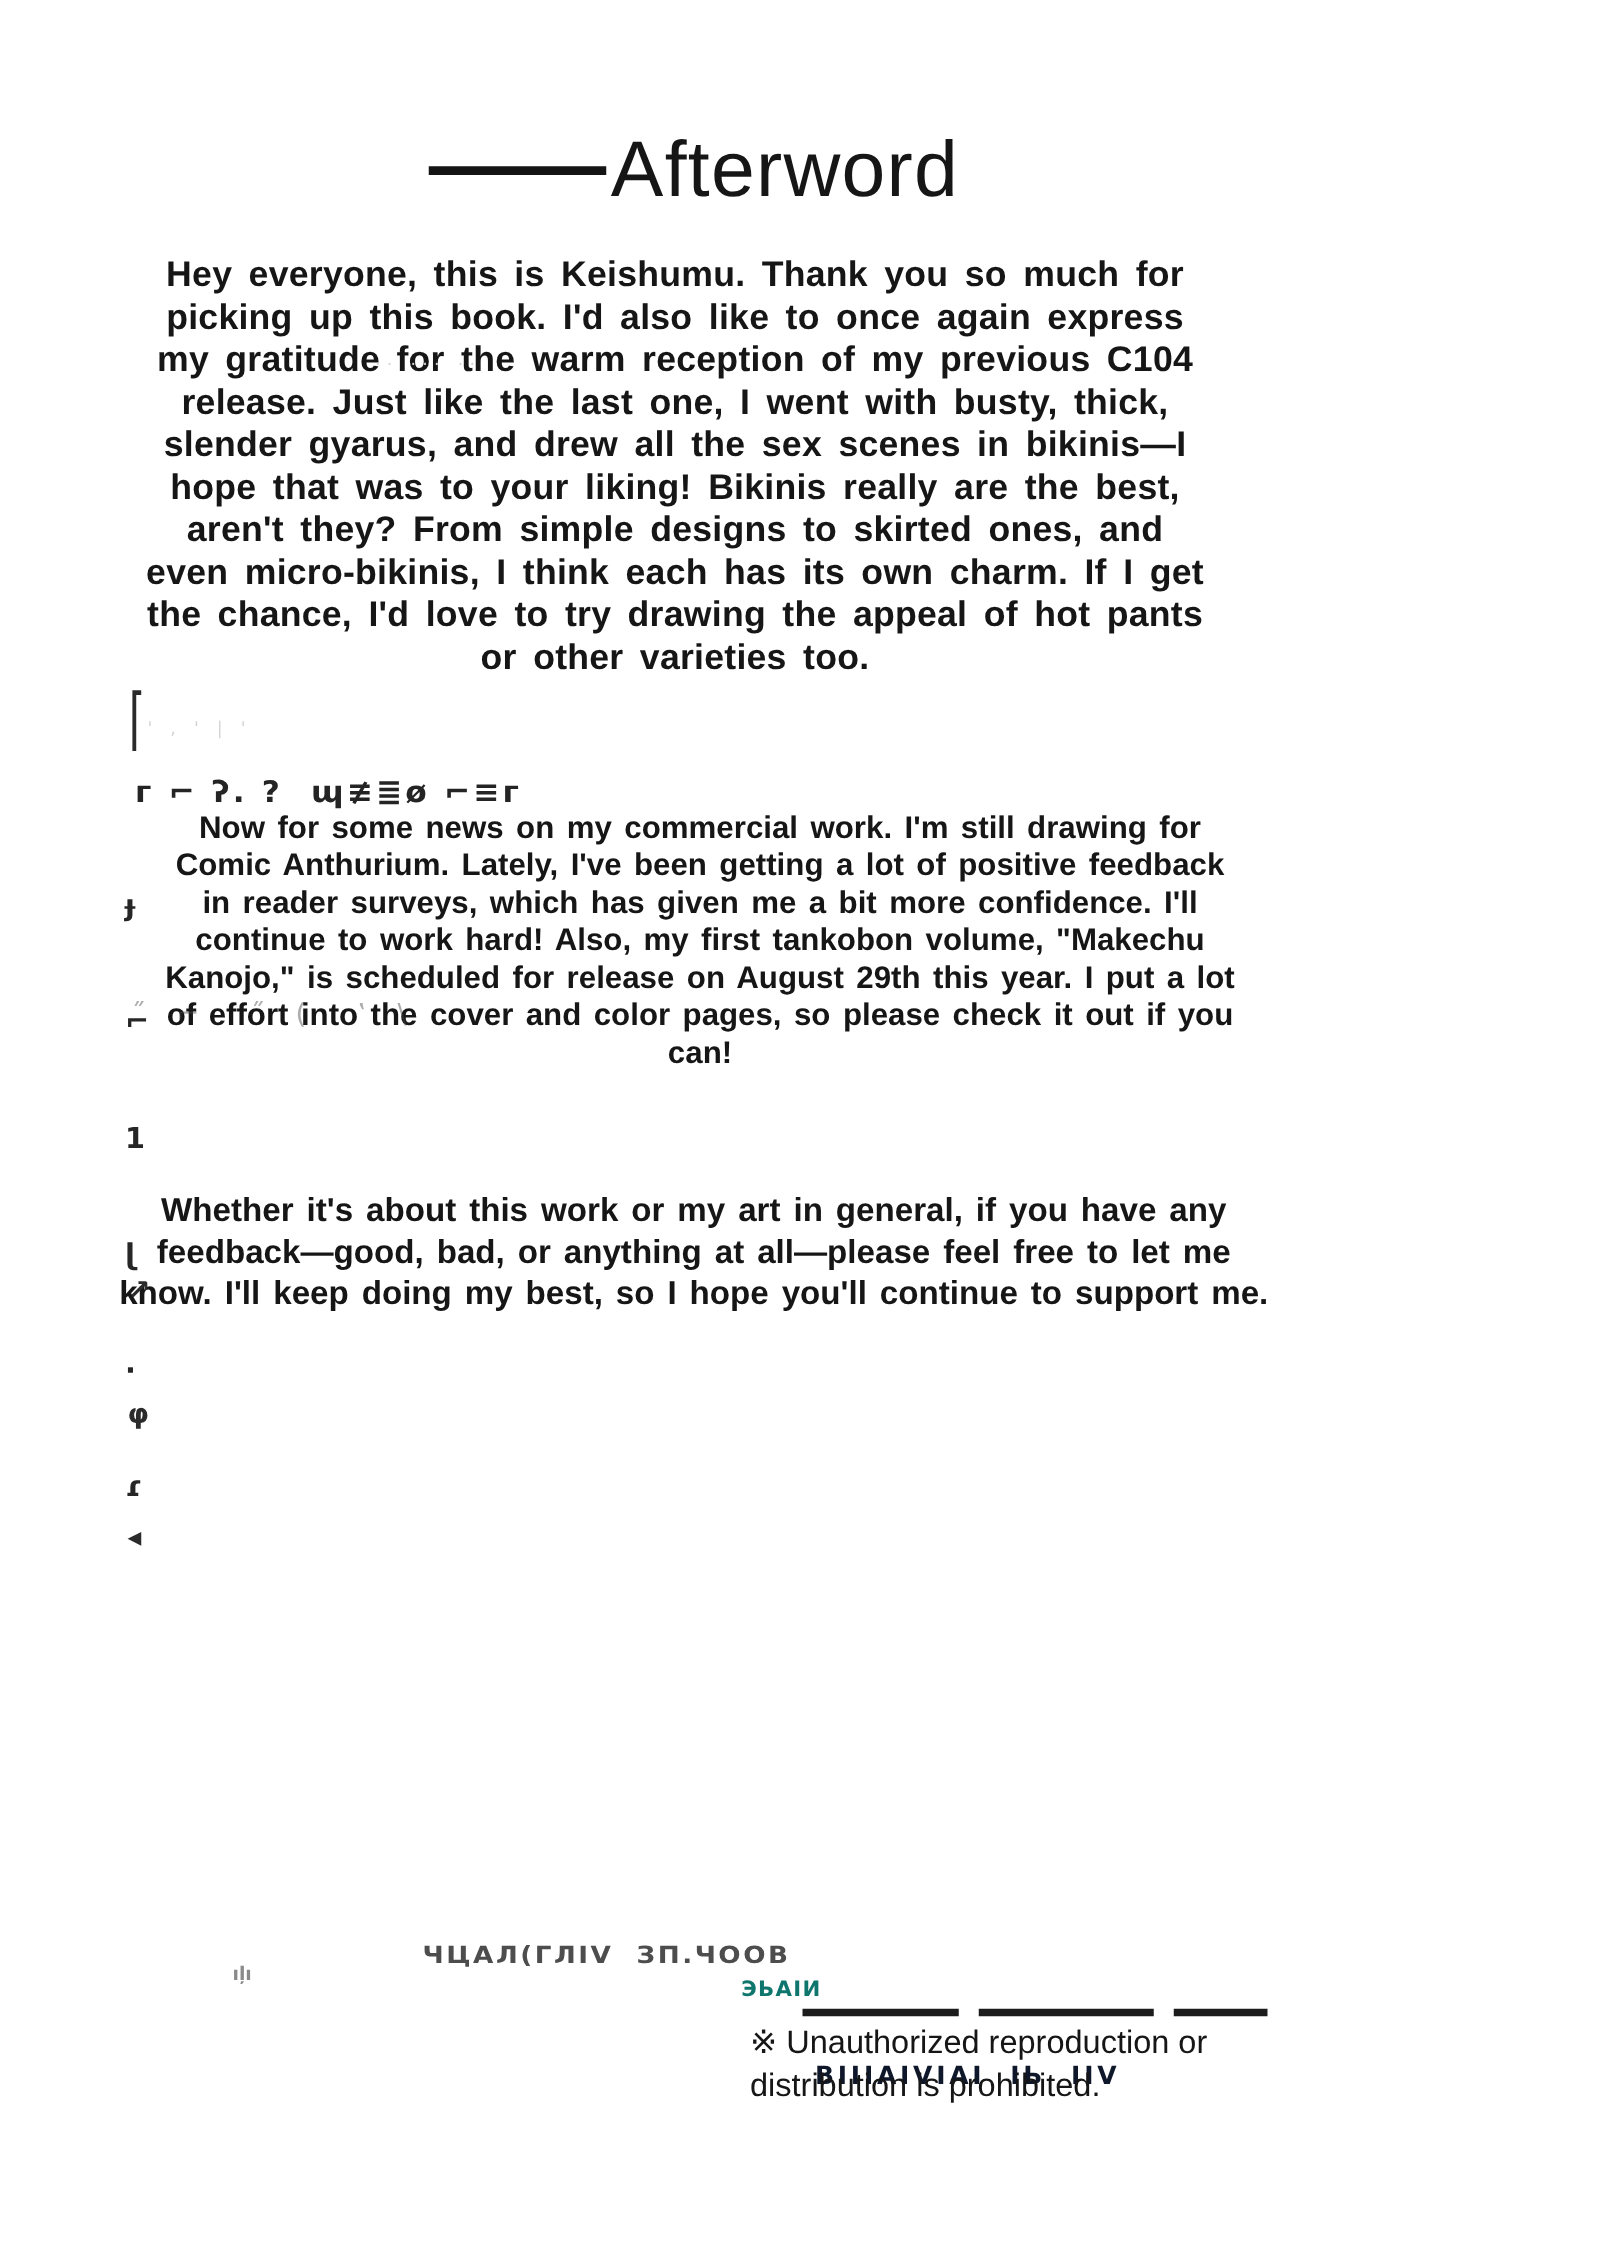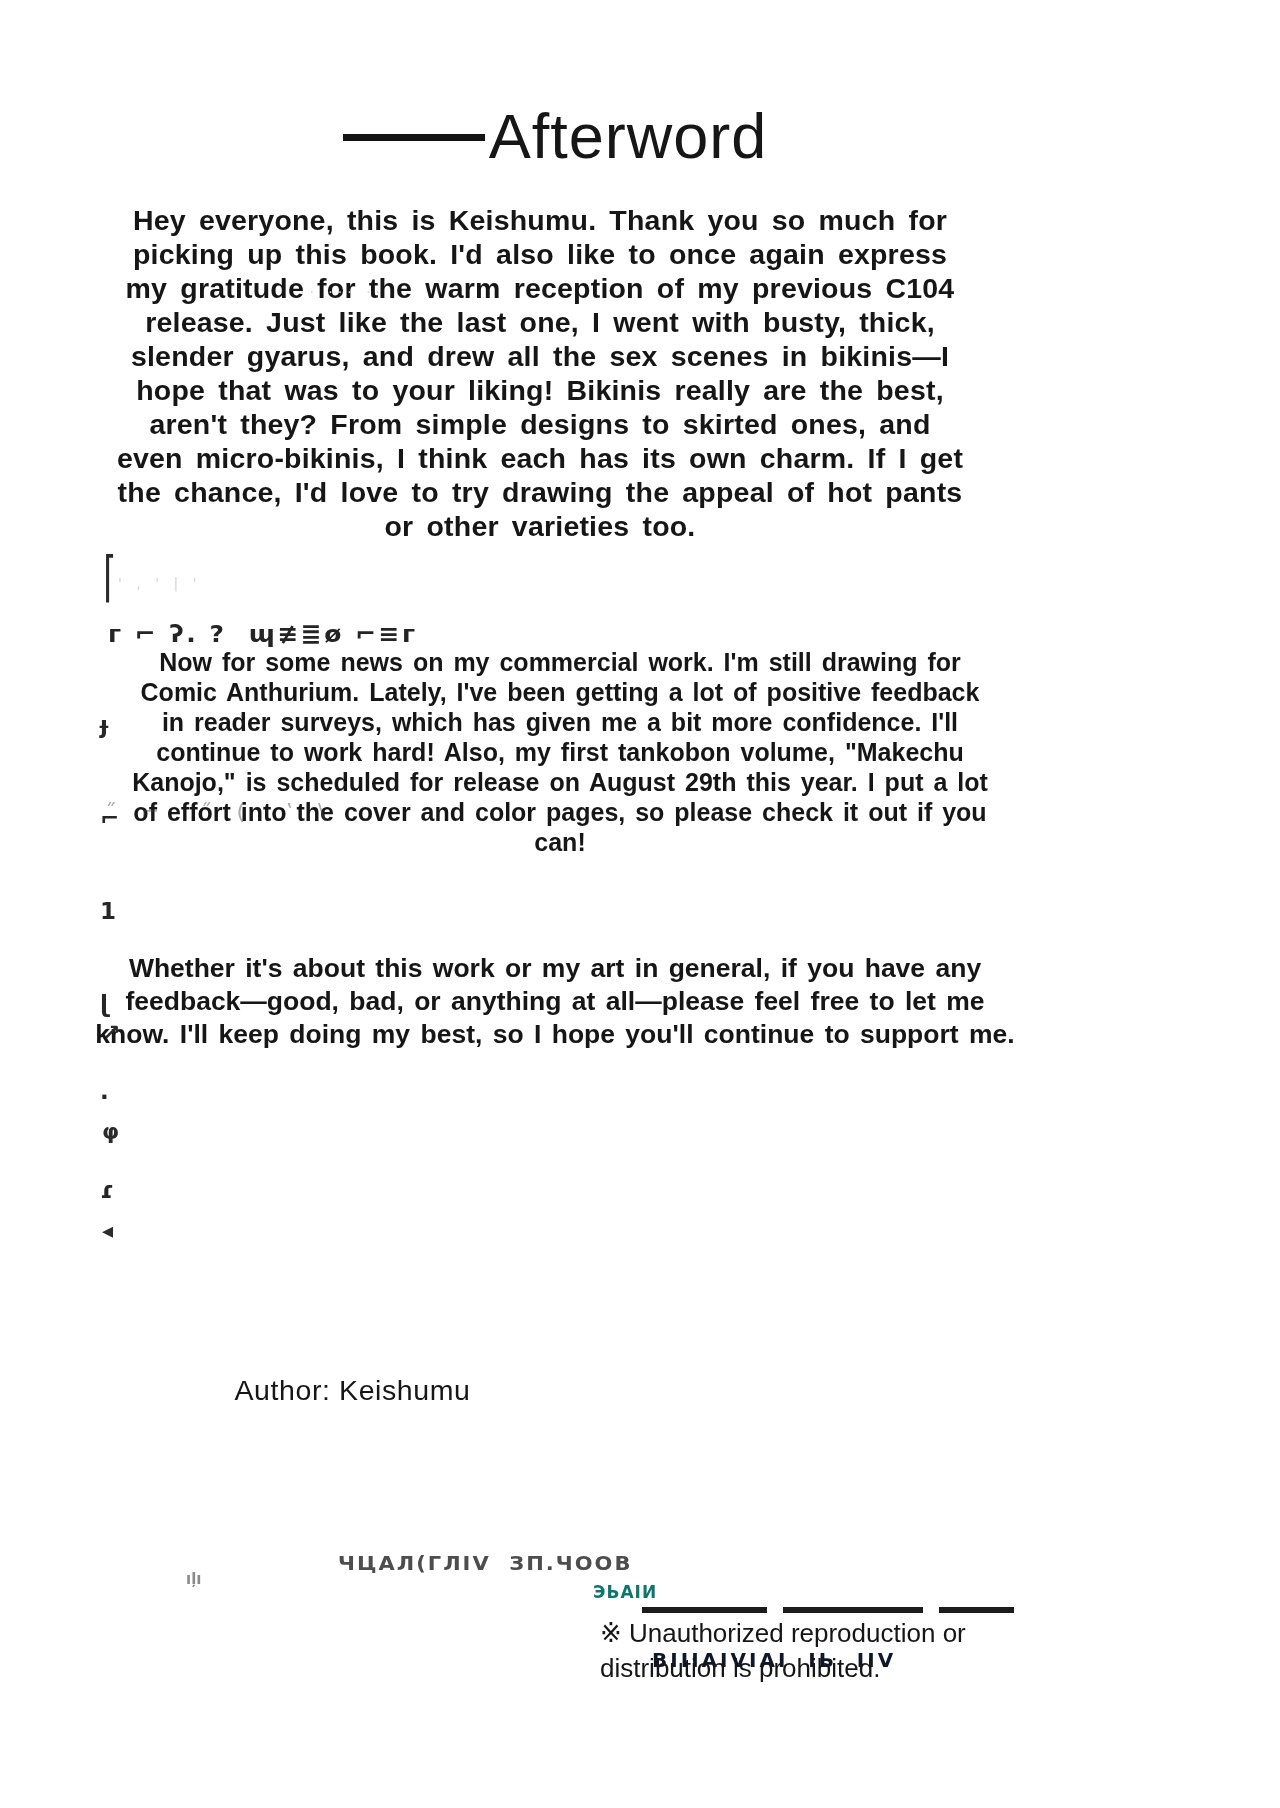--- a/index.html
+++ b/index.html
@@ -80,21 +80,20 @@
 in reader surveys, which has given me a bit more confidence. I'll
 continue to work hard! Also, my first tankobon volume, "Makechu
 Kanojo," is scheduled for release on August 29th this year. I put a lot
 of effort into the cover and color pages, so please check it out if you
 can!</div>
 <div class="para p3">Whether it's about this work or my art in general, if you have any
 feedback—good, bad, or anything at all—please feel free to let me
 know. I'll keep doing my best, so I hope you'll continue to support me.</div>
 
 <div class="colophon">
-  <span class="line">Author: Keishumu</span>
   
   
   
   
 </div>
 
 <div class="footer-note">※ Unauthorized reproduction or
 distribution is prohibited.</div>
 
 <div class="artifact jp-remnants">г ⌐ ʔ. ?  ɰ≢≣ø ⌐≡г</div>

